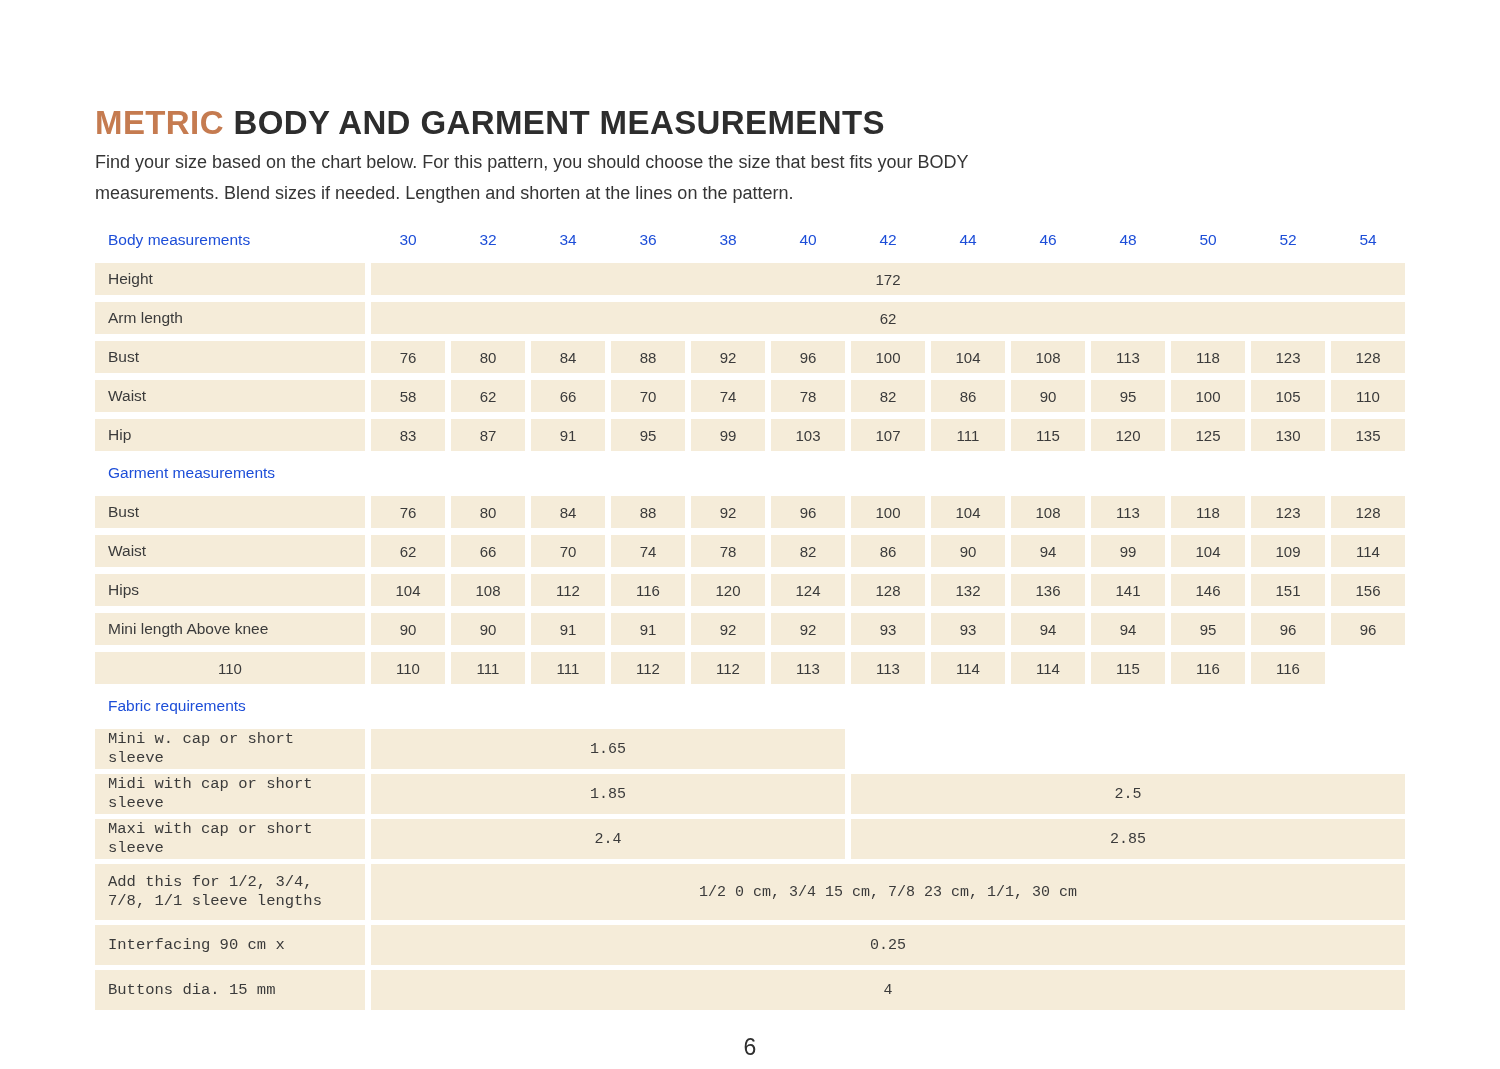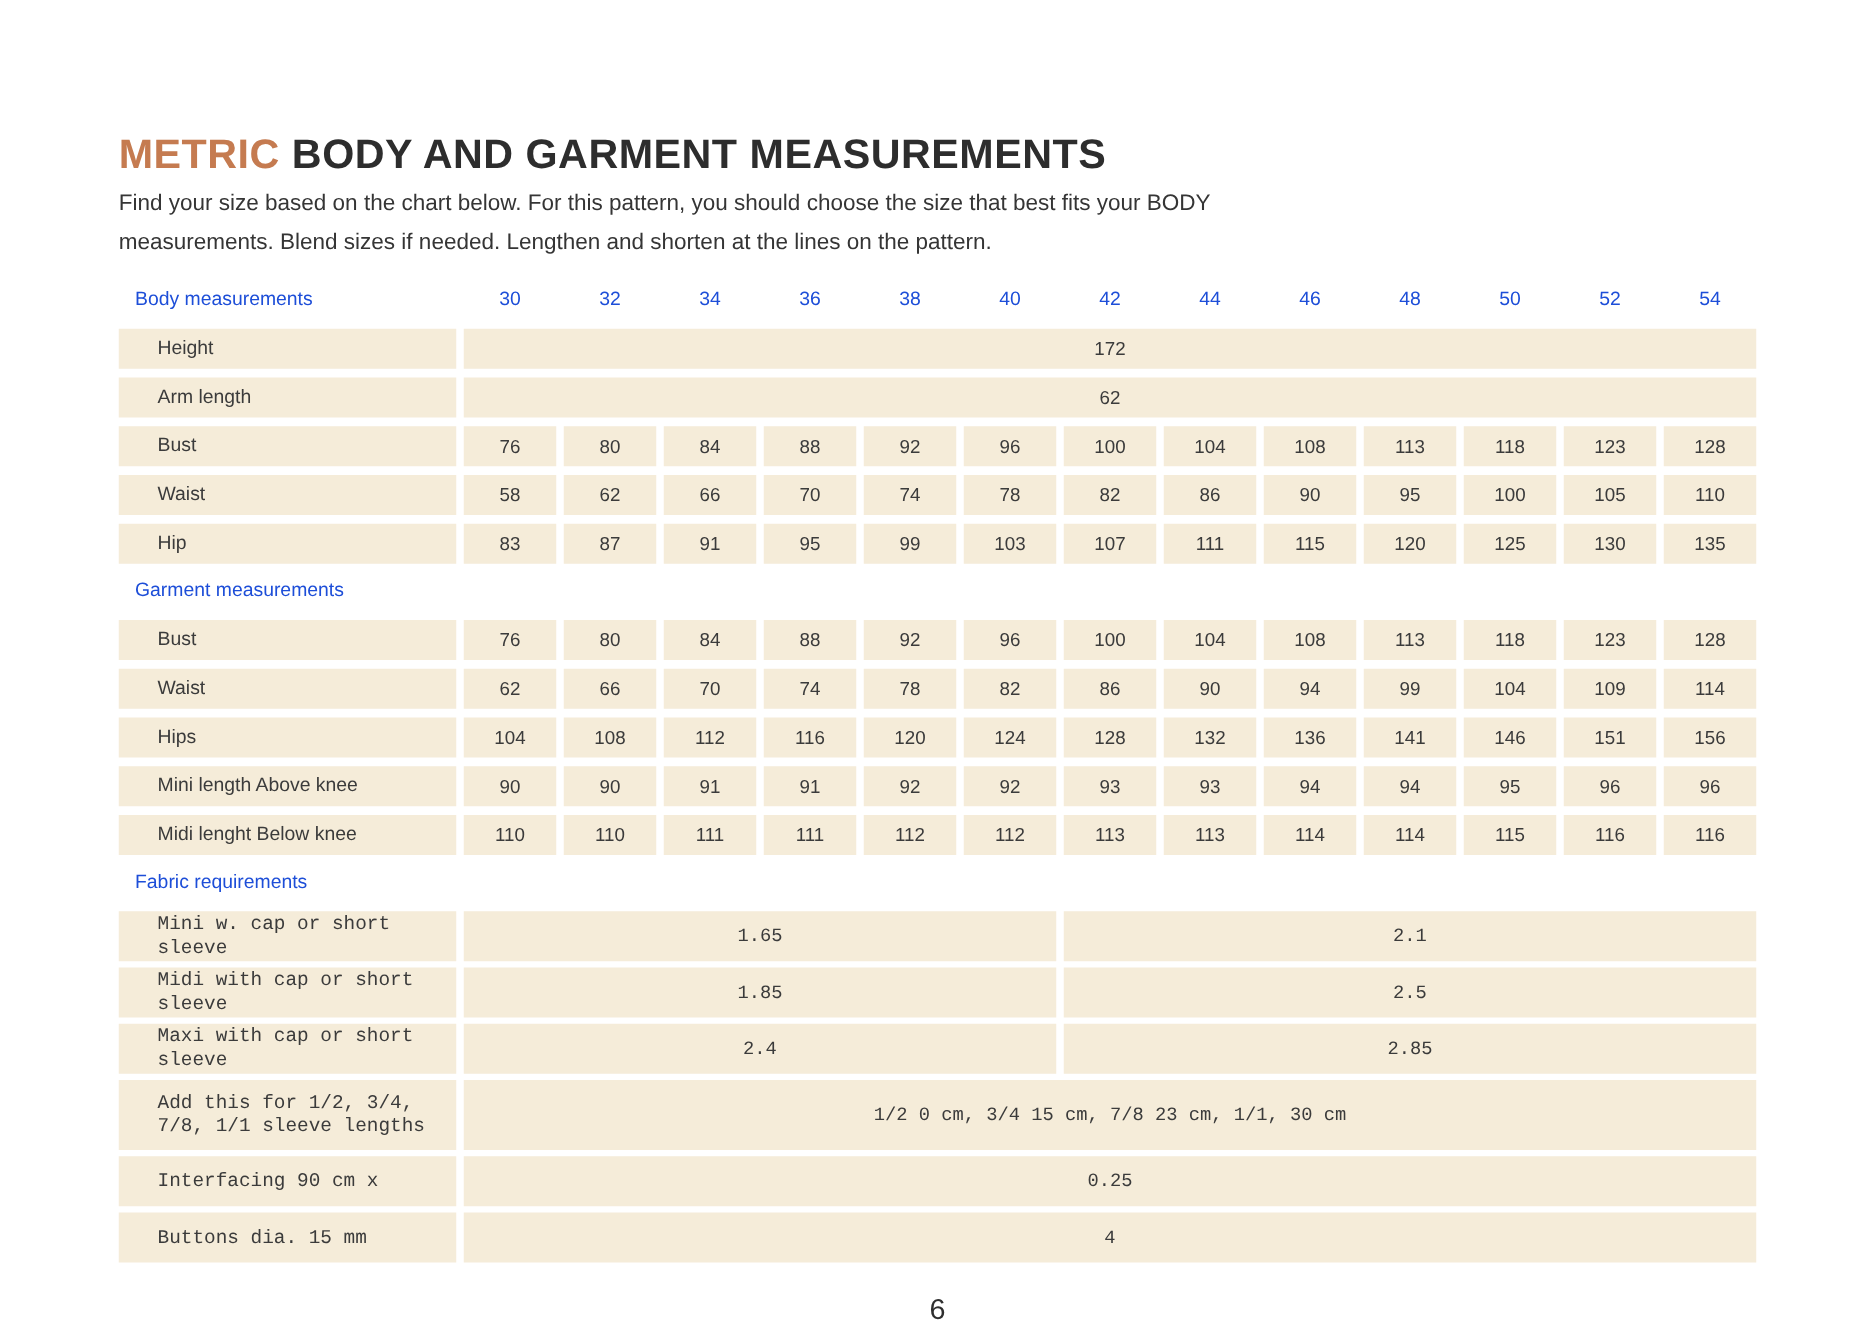--- a/index.html
+++ b/index.html
@@ -19,21 +19,21 @@
 
   
   .trow{display:grid;grid-template-columns:270px repeat(13,1fr);column-gap:6px;}
   .header-row{height:30px;align-items:center;margin-bottom:8px;font-size:15.5px;color:#1d4ed8;}
   .header-row .hcell{display:flex;align-items:center;}
   .header-row .hcell.label{padding-left:13px;}
   .header-row .hcell.val{justify-content:center;}
 
   .data-row{height:32px;margin-bottom:7px;}
   .cell{background:var(--cellbg);display:flex;align-items:center;font-size:15px;color:var(--cell-ink);}
-  .cell.label{padding-left:31px;font-size:15.5px;}
+  .cell.label{padding-left:13px;font-size:15.5px;}
   .cell.val{justify-content:center;}
   .span-all{grid-column:2 / -1;}
   .span-left{grid-column:2 / span 6;}
   .span-right{grid-column:8 / -1;}
 
   .section + .section .header-row{margin:6px 0 8px 0;}
   .section.fabric .data-row{height:40px;margin-bottom:5px;font-family:Liberation Mono, monospace;}
   .section.fabric .data-row.tall{height:56px;}
   .section.fabric .cell.label{line-height:19px;padding-right:12px;}
 
@@ -183,21 +183,20 @@
           <div class="cell val">92</div>
           <div class="cell val">93</div>
           <div class="cell val">93</div>
           <div class="cell val">94</div>
           <div class="cell val">94</div>
           <div class="cell val">95</div>
           <div class="cell val">96</div>
           <div class="cell val">96</div>
         </div>
         <div class="trow data-row">
-          <div class="cell label">Midi lenght Below knee</div>
           <div class="cell val">110</div>
           <div class="cell val">110</div>
           <div class="cell val">111</div>
           <div class="cell val">111</div>
           <div class="cell val">112</div>
           <div class="cell val">112</div>
           <div class="cell val">113</div>
           <div class="cell val">113</div>
           <div class="cell val">114</div>
           <div class="cell val">114</div>
@@ -206,21 +205,20 @@
           <div class="cell val">116</div>
         </div>
       </div>
       <div class="section fabric">
         <div class="trow header-row">
           <div class="hcell label">Fabric requirements</div>
         </div>
         <div class="trow data-row">
           <div class="cell label">Mini w. cap or short sleeve</div>
           <div class="cell val span-left">1.65</div>
-          <div class="cell val span-right">2.1</div>
         </div>
         <div class="trow data-row">
           <div class="cell label">Midi with cap or short sleeve</div>
           <div class="cell val span-left">1.85</div>
           <div class="cell val span-right">2.5</div>
         </div>
         <div class="trow data-row">
           <div class="cell label">Maxi with cap or short sleeve</div>
           <div class="cell val span-left">2.4</div>
           <div class="cell val span-right">2.85</div>

